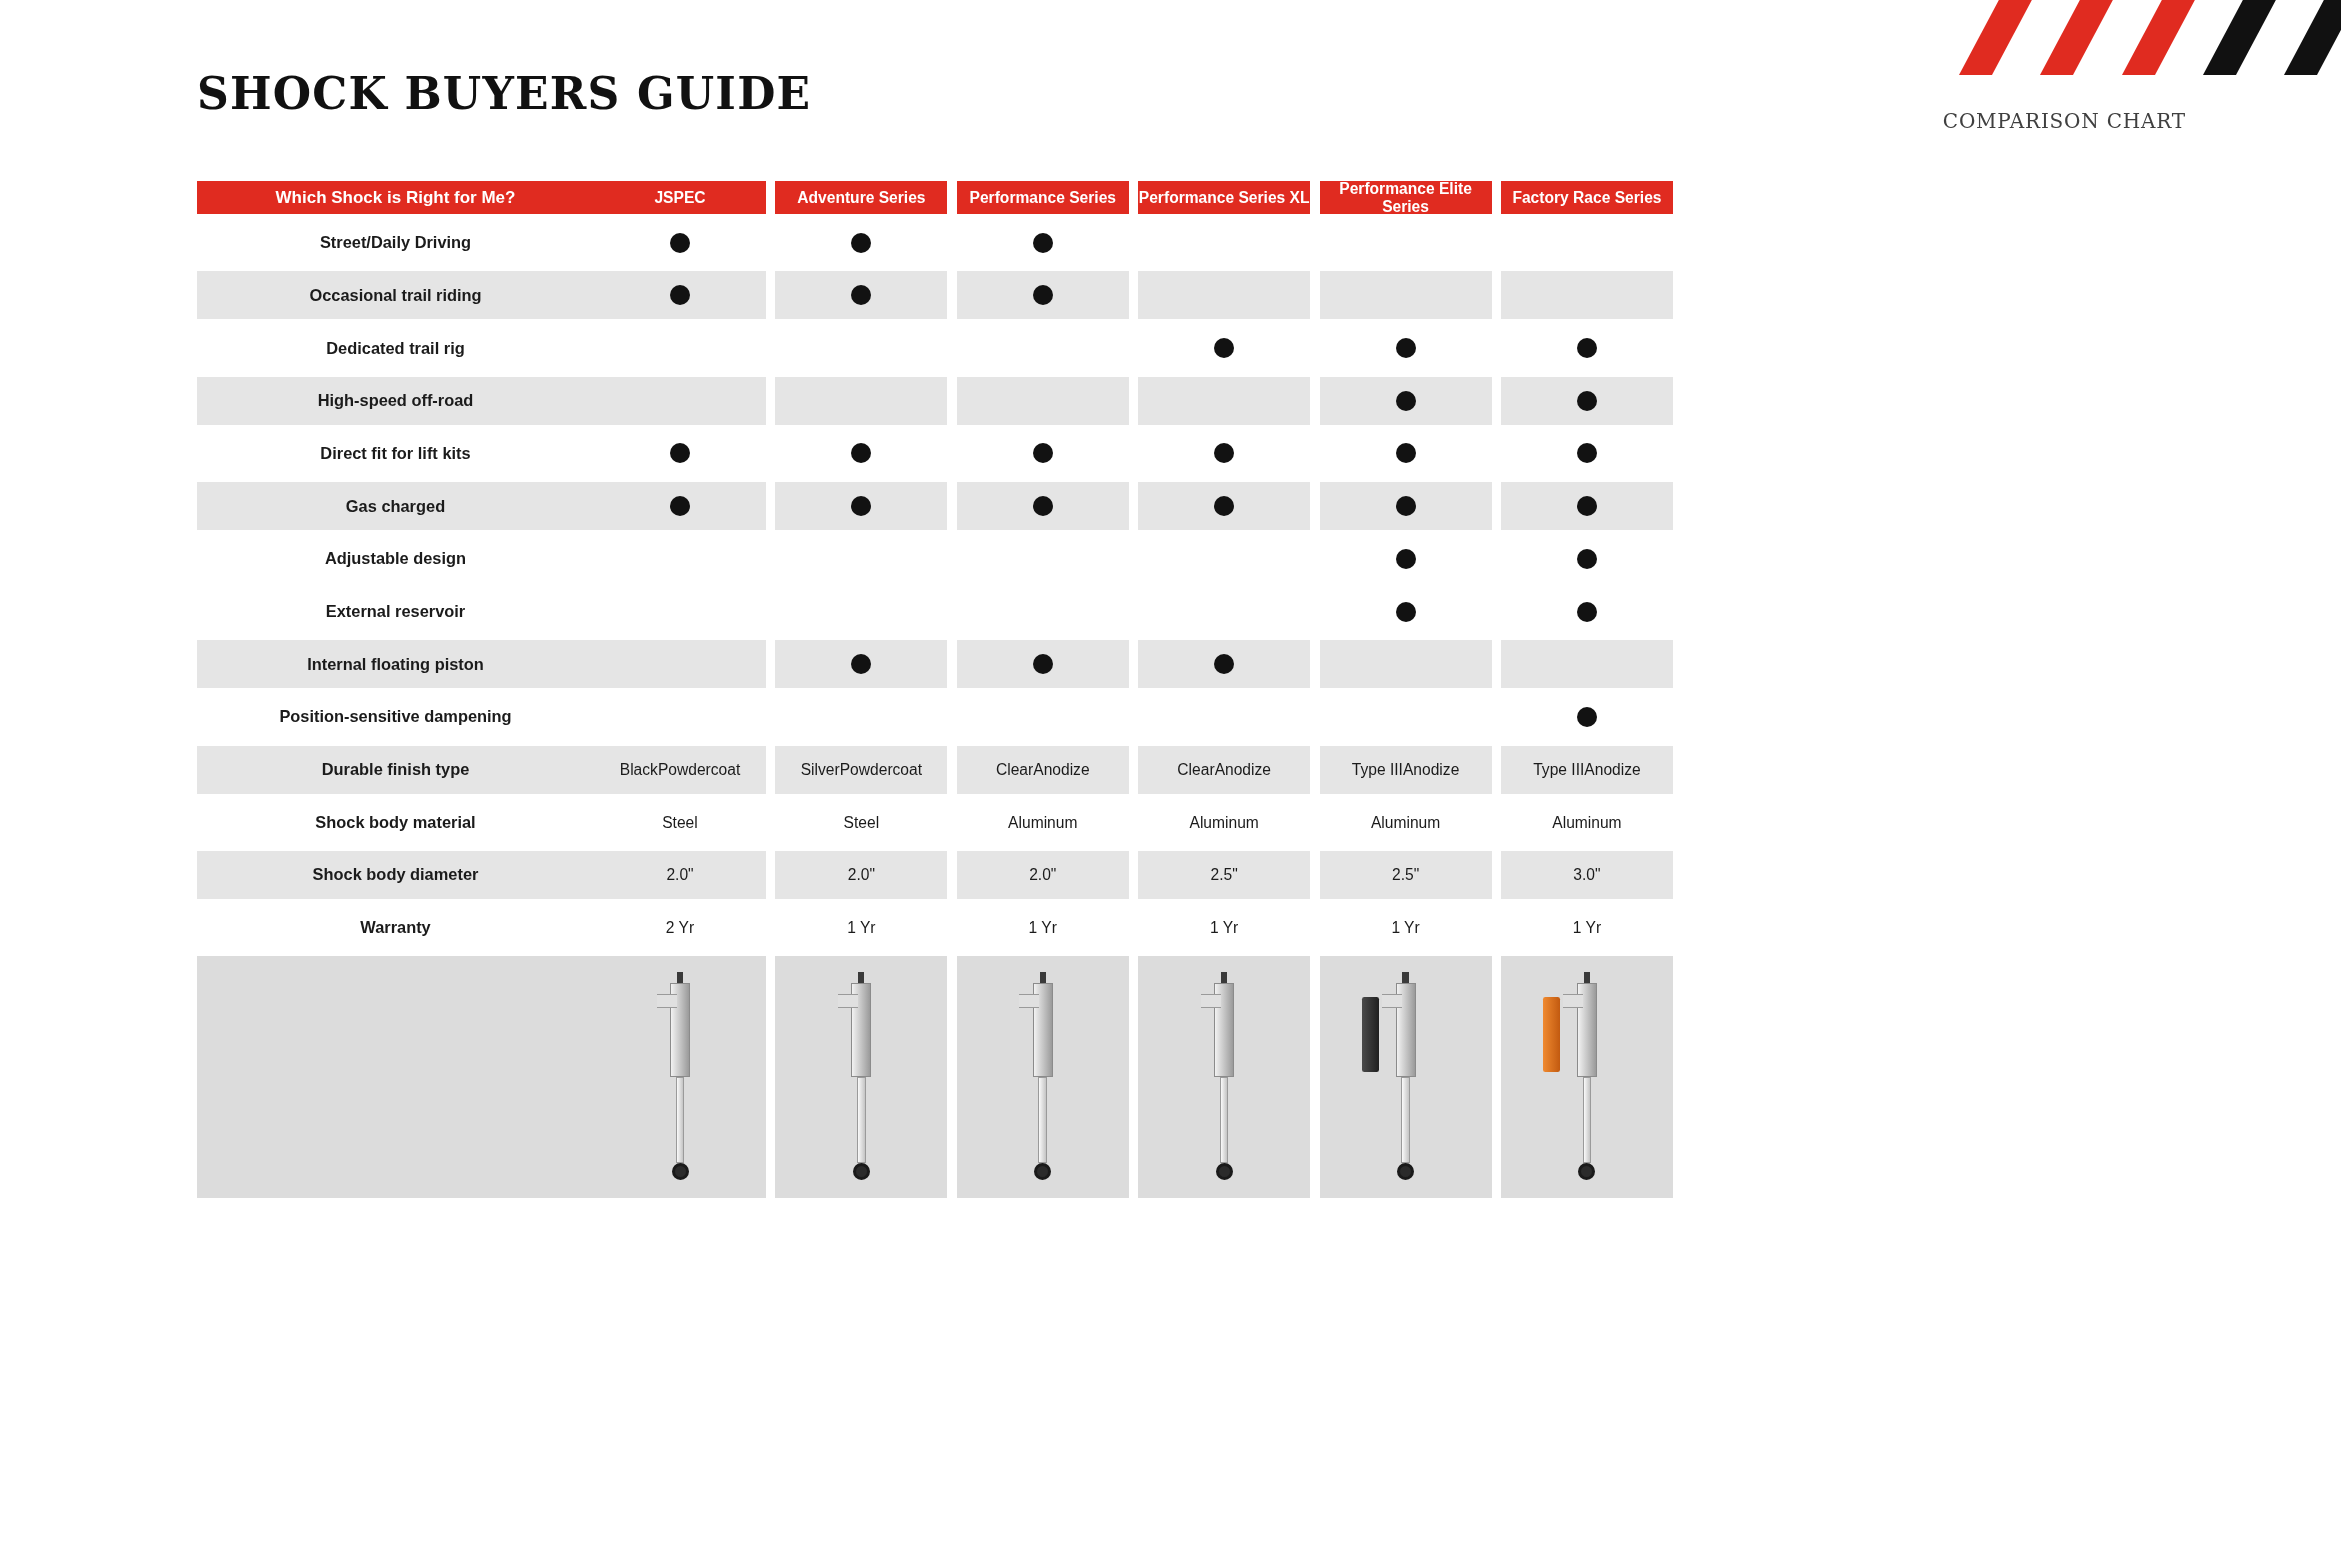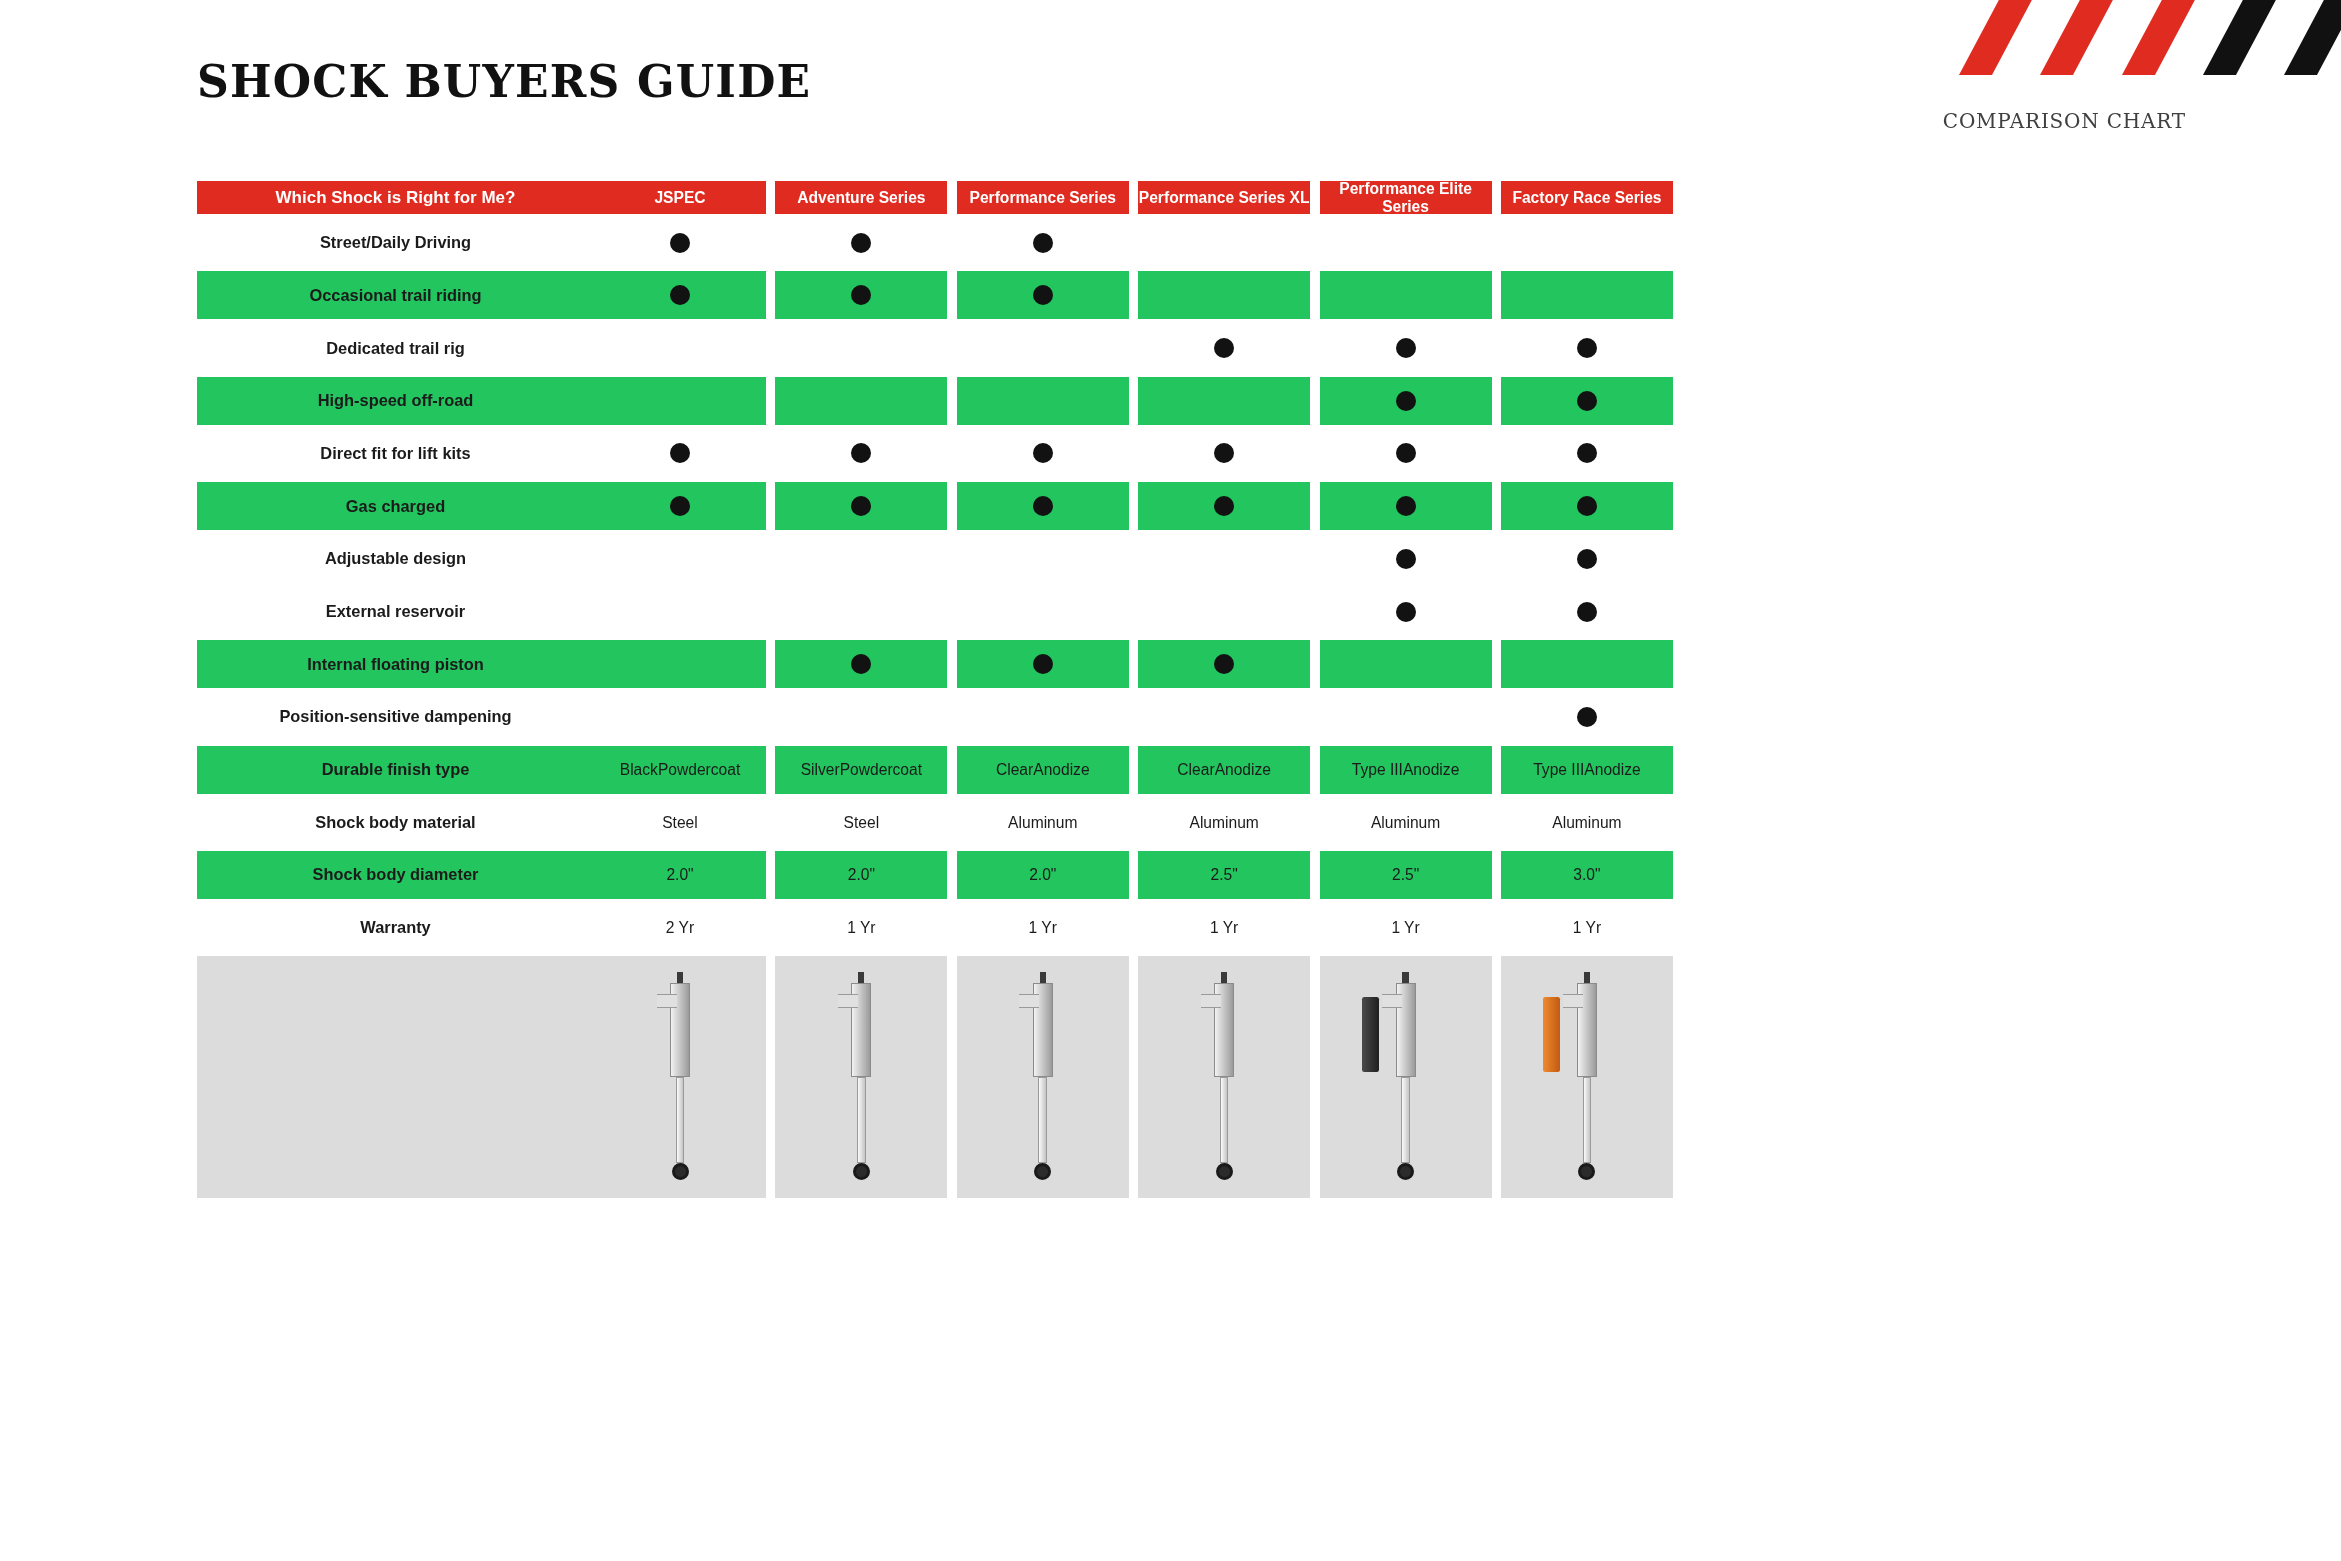--- a/index.html
+++ b/index.html
@@ -29,21 +29,21 @@
     top: -31px;
     width: 33px;
     height: 148px;
     transform: skewX(-28deg);
   }
 
   
   .page-title {
     position: absolute;
     left: 197px;
-    top: 56px;
+    top: 68px;
     font-family: "DejaVu Serif", serif;
     font-weight: bold;
     font-size: 44px;
     letter-spacing: 1.2px;
     color: #111111;
   }
   .subtitle {
     position: absolute;
     right: 156px;
     top: 109px;
@@ -82,21 +82,21 @@
   }
   .data-cell {
     width: 172px;
     flex: 0 0 172px;
     margin-right: 9.4px;
     font-size: 15.6px;
     color: #1b1b1b;
   }
   .data-cell:last-child { margin-right: 16px; }
 
-  .label-cell.shaded, .data-cell.shaded { background: #22c55e; }
+  .label-cell.shaded, .data-cell.shaded { background: #e5e5e5; }
 
   
   .header-row .cell {
     background: #e02b20;
     color: #ffffff;
     font-weight: bold;
     height: 33px;
     font-size: 16.4px;
   }
   .header-row .label-cell { font-size: 17px; }

